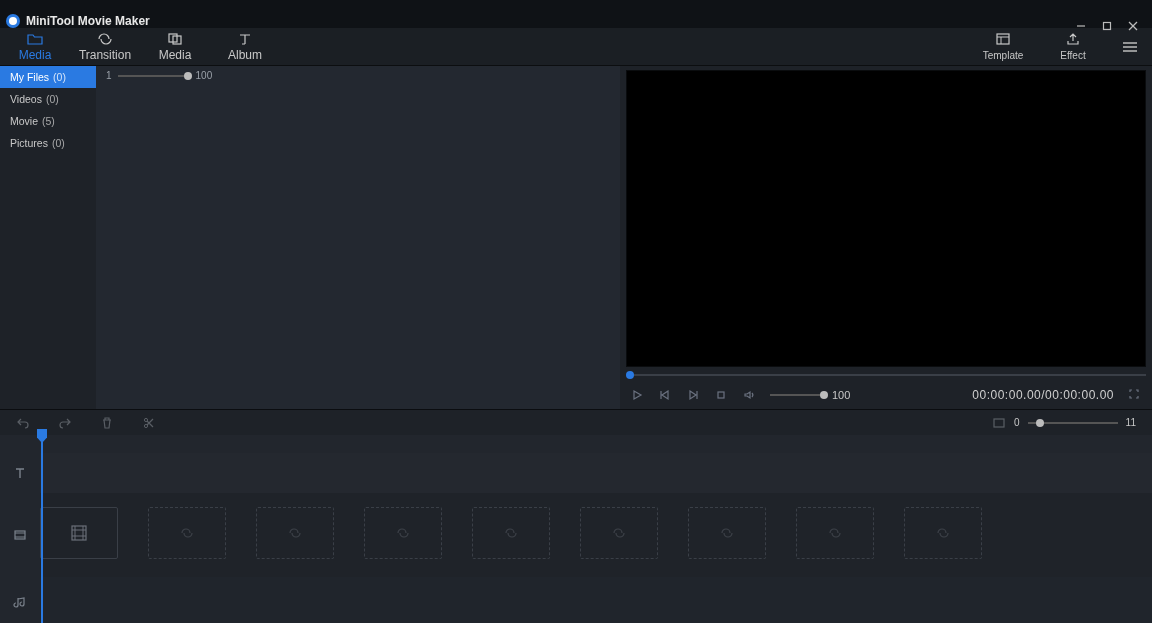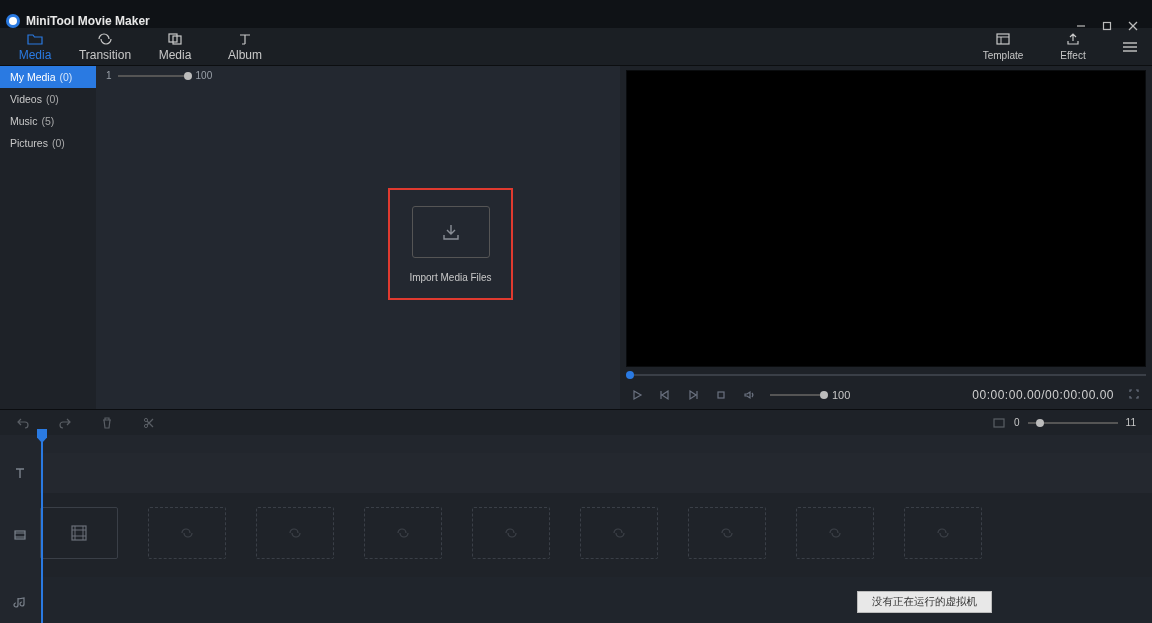--- a/index.html
+++ b/index.html
@@ -168,52 +168,44 @@
         <line x1="2" y1="7" x2="16" y2="7" stroke="#c8c8c8" stroke-width="1.4"></line>
         <line x1="2" y1="11" x2="16" y2="11" stroke="#c8c8c8" stroke-width="1.4"></line>
       </svg>
   </div>
 </div>
 
 <div class="upper">
 
   <div class="sidebar">
     <div class="item active">
-      <span>My Media</span>
+      <span>My Files</span>
       <span class="cnt">(0)</span>
     </div>
     <div class="item">
       <span>Videos</span>
       <span class="cnt">(0)</span>
     </div>
     <div class="item">
-      <span>Music</span>
+      <span>Movie</span>
       <span class="cnt">(5)</span>
     </div>
     <div class="item">
       <span>Pictures</span>
       <span class="cnt">(0)</span>
     </div>
   </div>
 
   <div class="mediapane">
     <div class="sliderrow">
       <span>1</span>
       <div class="track">
           <div class="knob"></div>
         </div>
       <span>100</span>
-    </div>
-    <div class="import-hi">
-      <div class="import-box">
-        <svg width="22" height="22" viewBox="0 0 22 22">
-          <path d="M11 4v9M7 9l4 4 4-4M4 14v4h14v-4" stroke="#8a8f96" stroke-width="1.4"></path>
-        </svg>
-      </div>
-      <div class="import-label">Import Media Files</div>
     </div>
   </div>
 
   <div class="preview">
     <div class="screen"></div>
     <div class="scrub">
       <div class="bar"></div>
         <div class="dot"></div>
     </div>
     <div class="controls">
@@ -378,14 +370,13 @@
       </div>
     </div>
     <div class="row audio"></div>
 
     <div class="playhead">
       <div class="handle"></div>
         <div class="line"></div>
     </div>
   </div>
 
-  <div class="tooltip">没有正在运行的虚拟机</div>
 </div>
 
 </body></html>

